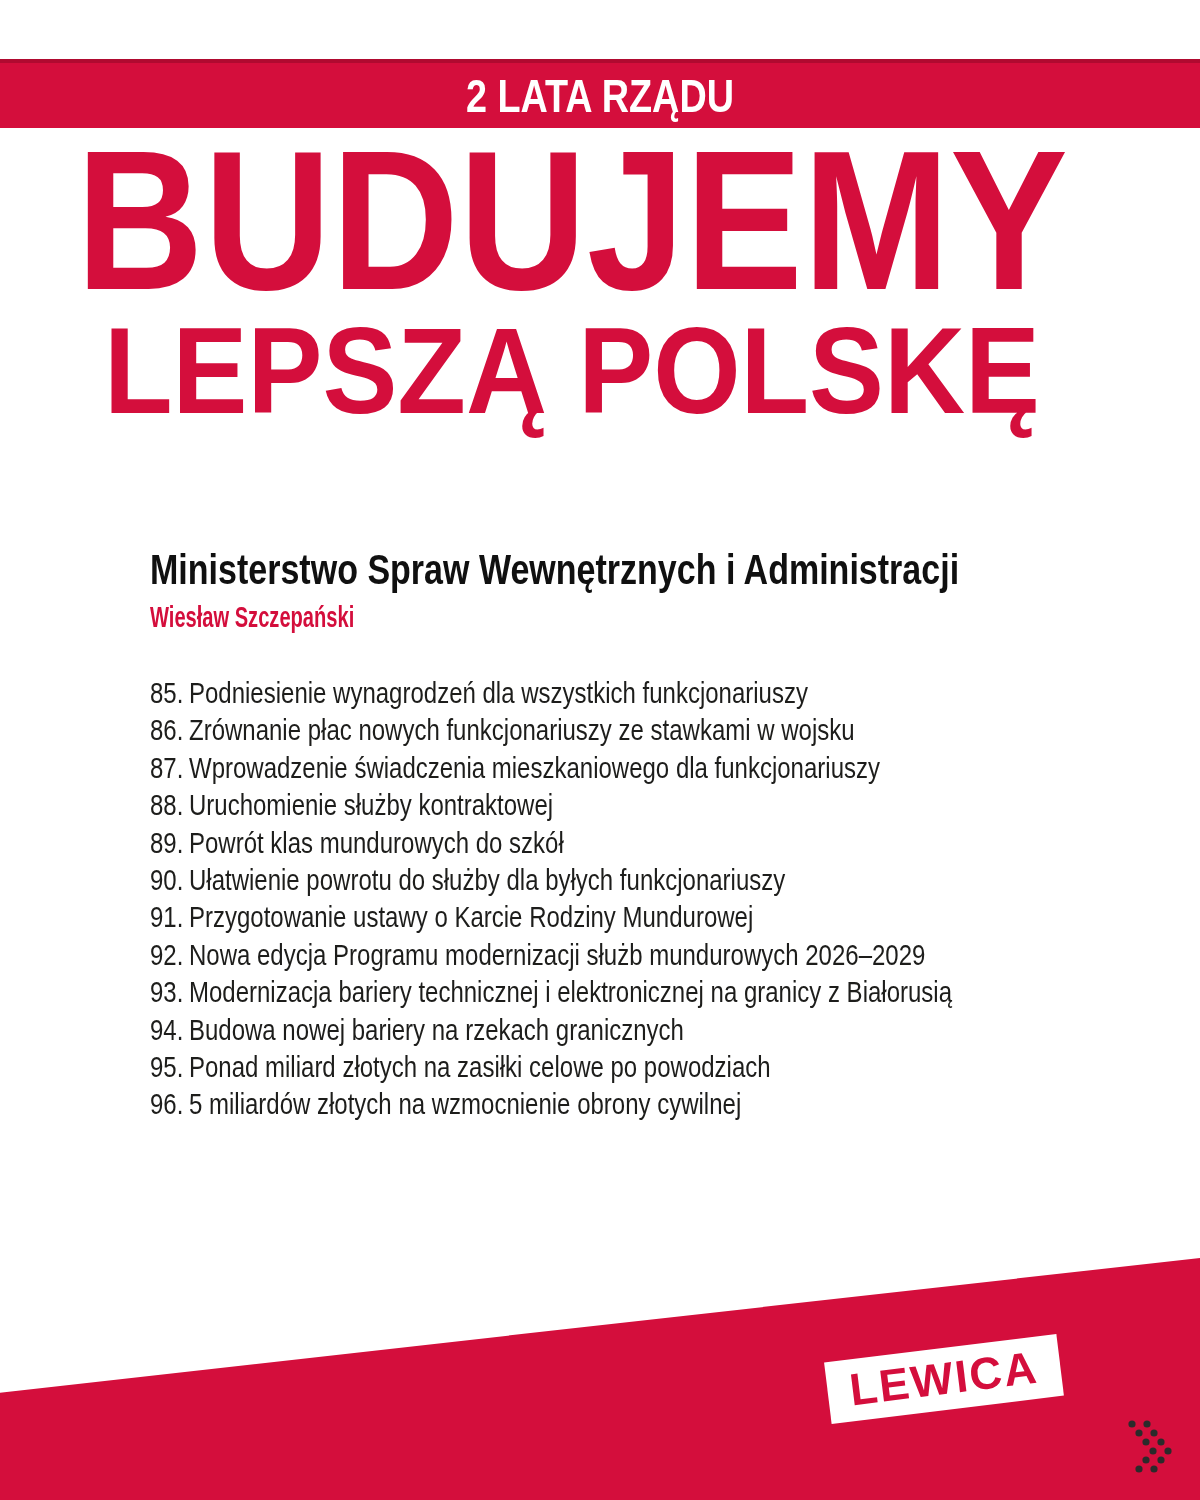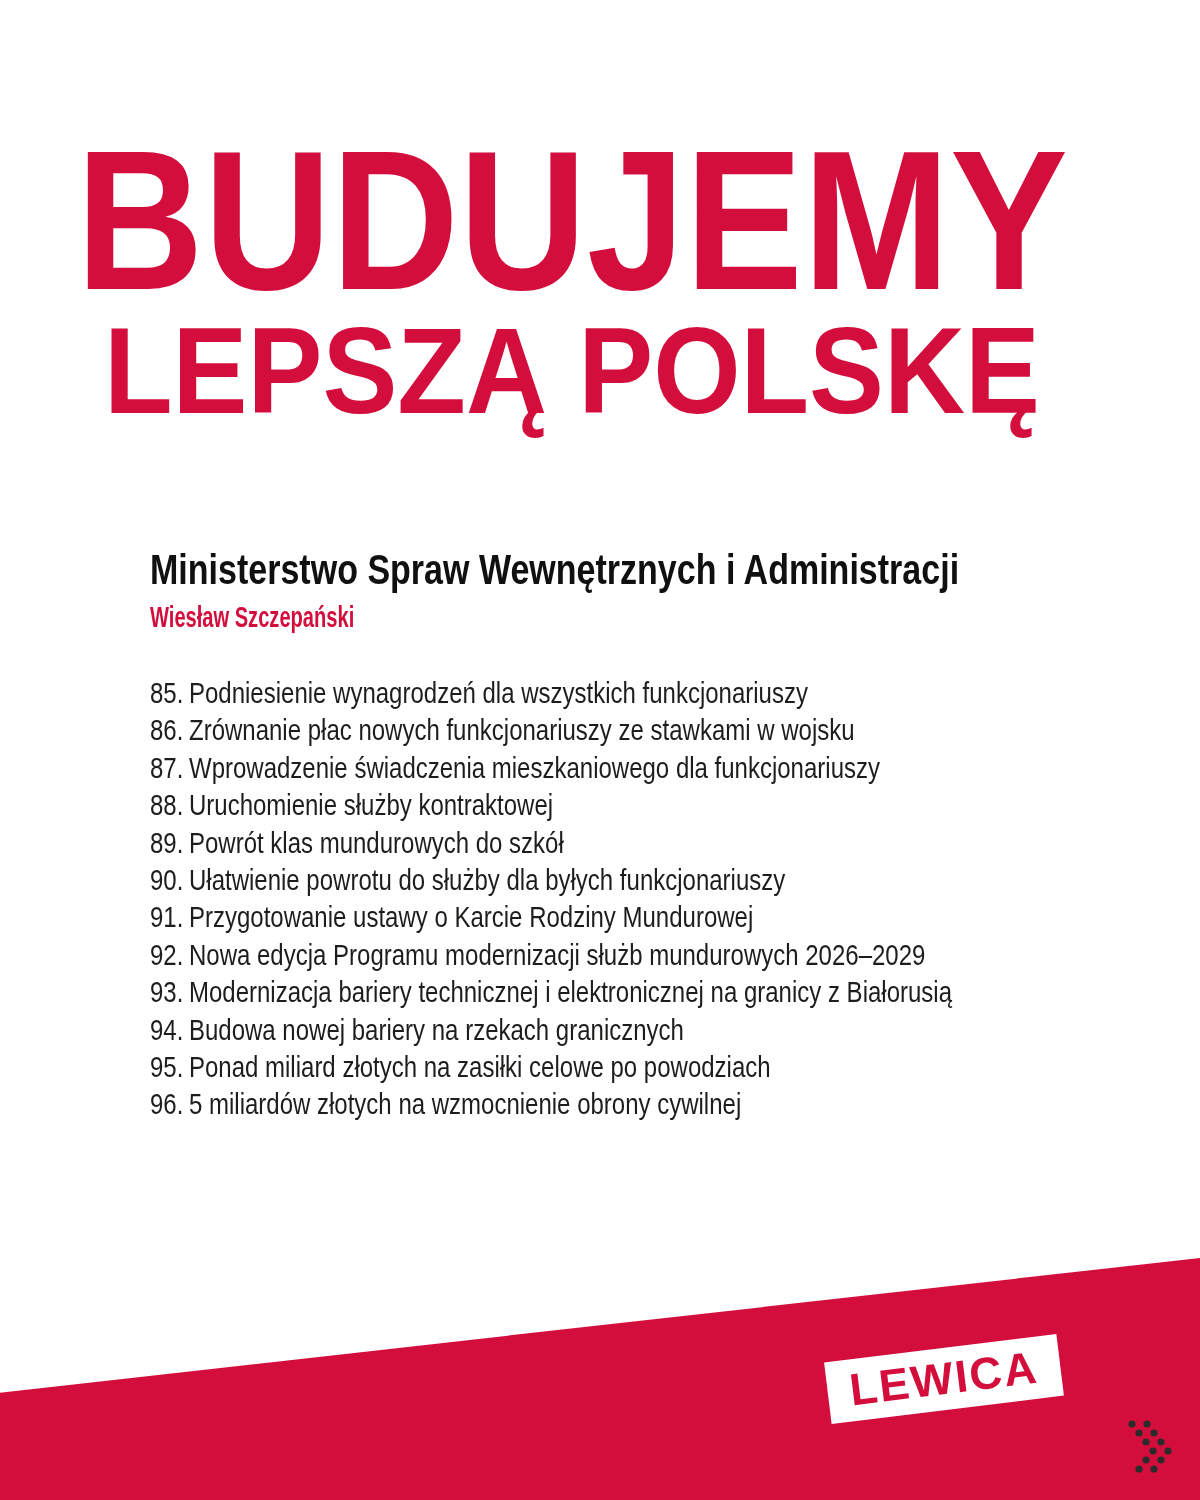--- a/index.html
+++ b/index.html
@@ -53,20 +53,25 @@
   .lewica-box span{
     font-size:45px;font-weight:bold;color:#d40e3c;letter-spacing:2px;white-space:nowrap;
   }
   .dots{position:absolute;left:1124px;top:1419px;}
 </style>
 </head>
 <body>
 
 <div class="page">
 
+  <div class="top-band">
+    <svg viewBox="0 0 1200 65">
+      <text class="band-text" x="600" y="49" font-size="47" text-anchor="middle" textLength="268" lengthAdjust="spacingAndGlyphs">2 LATA RZĄDU</text>
+    </svg>
+  </div>
 
   <svg class="title-svg">
     <text x="572" y="159" font-size="198" text-anchor="middle" textLength="992" lengthAdjust="spacingAndGlyphs">BUDUJEMY</text>
     <text x="572" y="283" font-size="122" text-anchor="middle" textLength="936" lengthAdjust="spacingAndGlyphs">LEPSZĄ POLSKĘ</text>
   </svg>
 
   <div class="ministry">Ministerstwo Spraw Wewnętrznych i Administracji</div>
   <div class="minister">Wiesław Szczepański</div>
 
   <div class="list">

